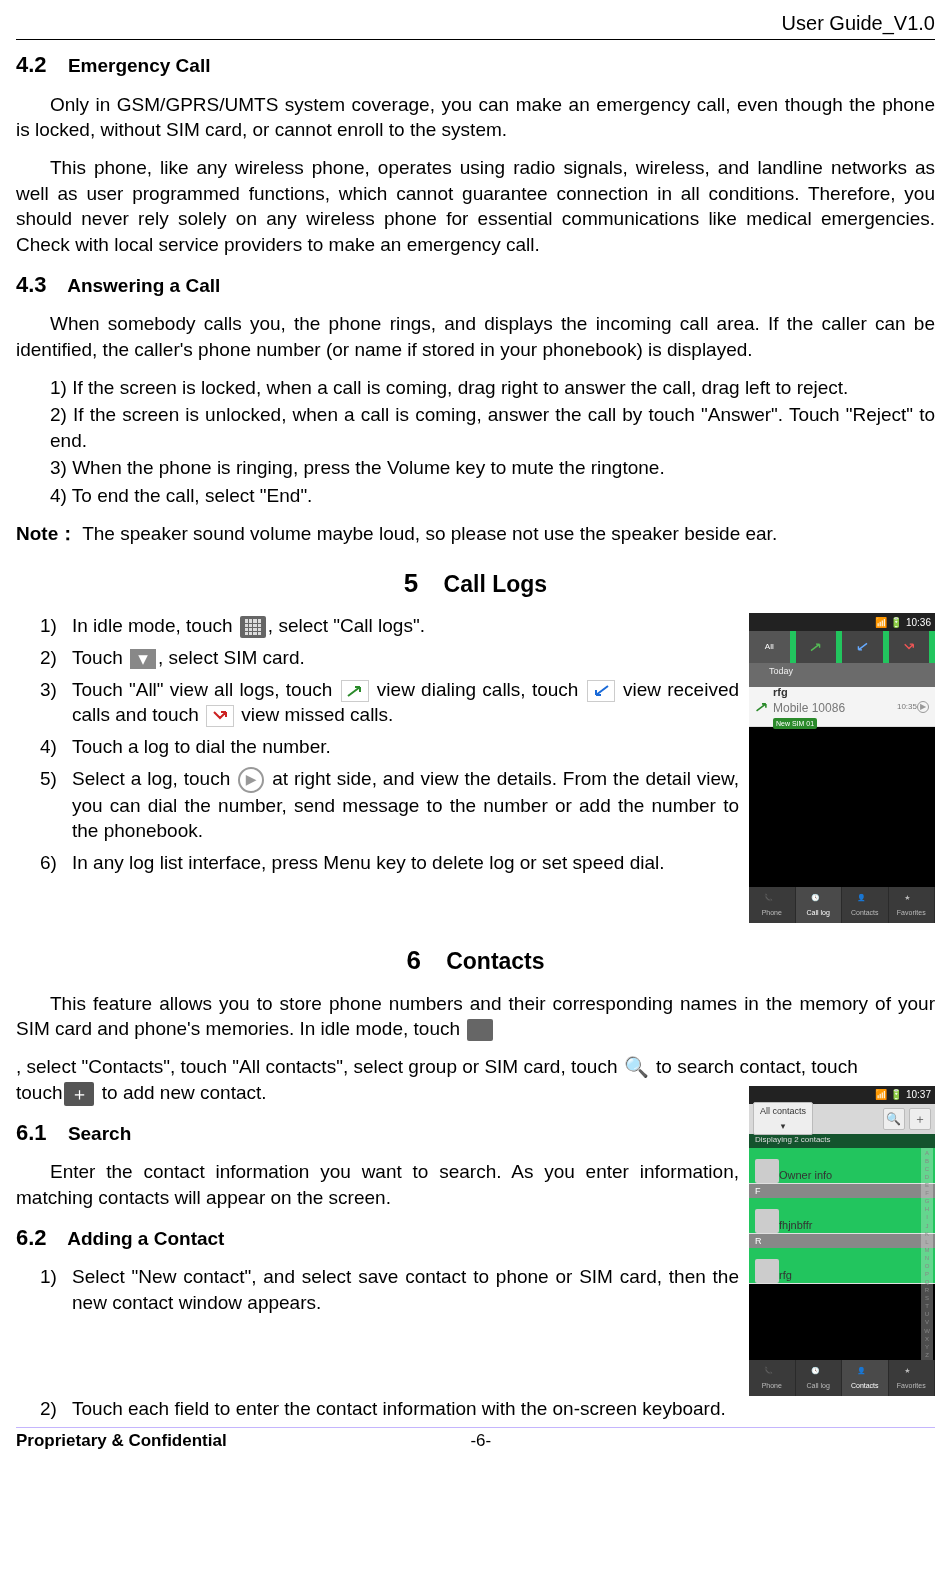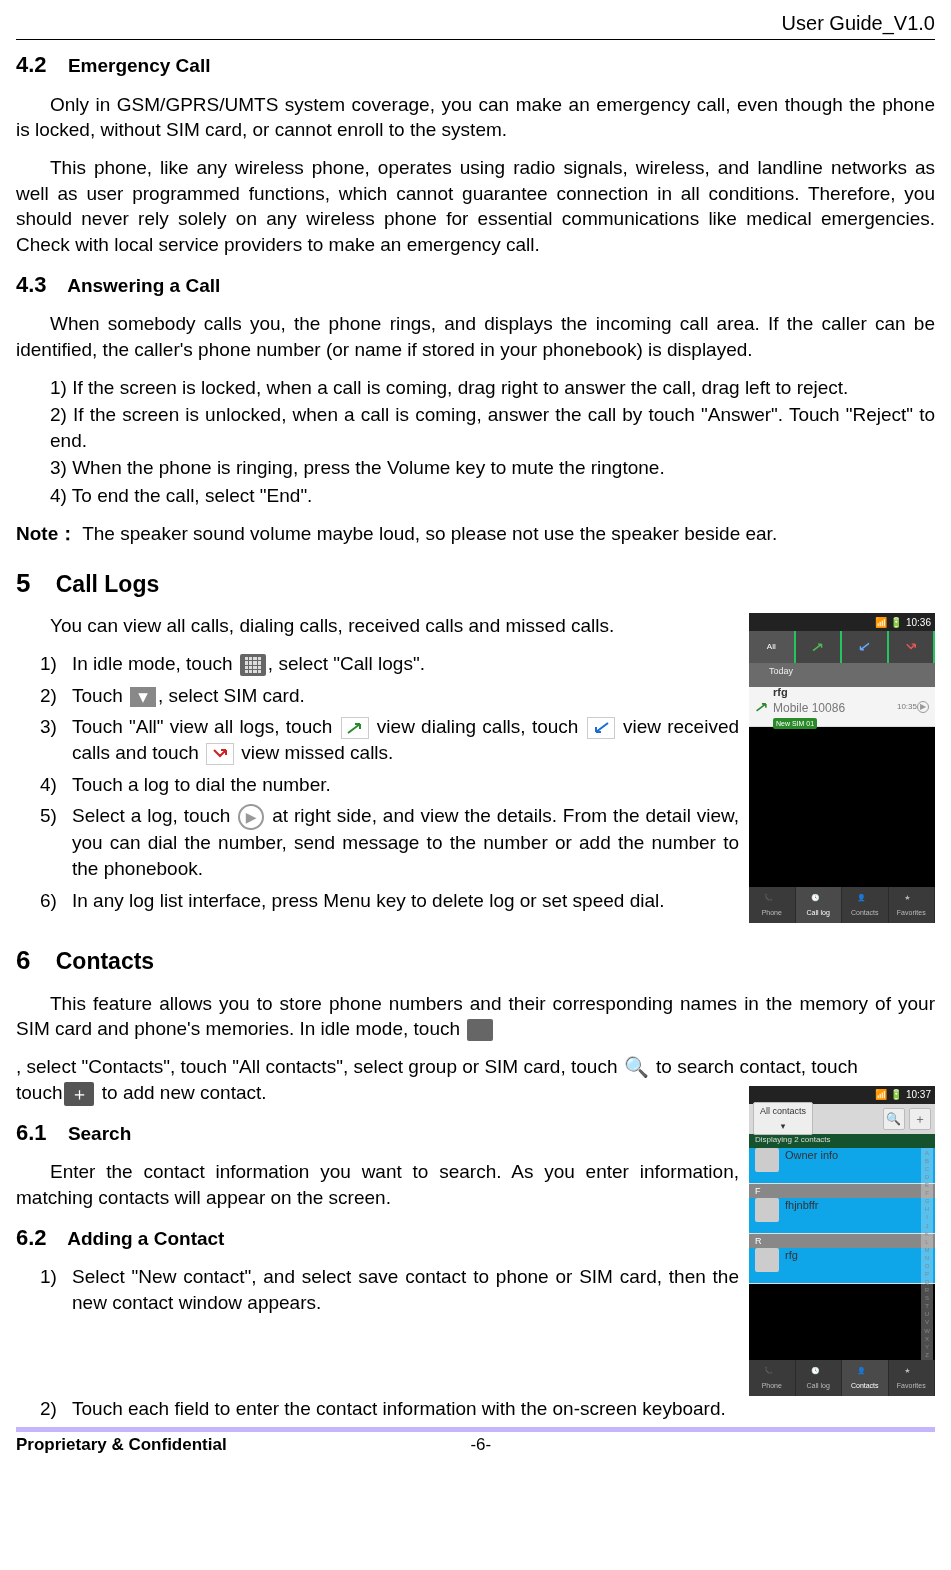--- a/index.html
+++ b/index.html
@@ -54,20 +54,21 @@
     }
     .note {
       margin-top: 10px;
       margin-bottom: 20px;
       text-align: justify;
     }
     .note .label {
       font-weight: bold;
     }
     .chapter-title {
+      text-align: center;
       font-weight: bold;
       margin: 20px 0 12px 0;
     }
     .chapter-title .chap-num {
       font-size: 26px;
       margin-right: 20px;
     }
     .chapter-title .chap-name {
       font-size: 23px;
     }
@@ -106,21 +107,21 @@
       background: #444;
       display: flex;
     }
     .phone-tab {
       flex: 1;
       display: flex;
       align-items: center;
       justify-content: center;
       font-size: 8px;
       color: #ccc;
-      border-right: 2px solid #22c55e;
+      border-right: 6px solid #22c55e;
     }
     .phone-tab.active {
       background: #555;
       color: #fff;
     }
     .today-bar {
       height: 24px;
       background: #6b6b6b;
       color: #eee;
       font-size: 9px;
@@ -260,28 +261,28 @@
       height: 14px;
       background: #888;
       color: #fff;
       font-size: 9px;
       padding: 0 6px;
       display: flex;
       align-items: center;
     }
     .contact-row {
       height: 36px;
-      background: #0ea5e9;
+      background: #22c55e;
       border-bottom: 1px solid #e0e0e0;
       display: flex;
-      align-items: flex-start;
+      align-items: flex-end;
       padding: 0 6px;
       color: #333;
       font-size: 11px;
-      gap: 6px;
+      gap: 0;
     }
     .avatar-ic {
       width: 24px;
       height: 24px;
       background: #ccc;
       border-radius: 2px;
     }
     .alpha-index {
       position: absolute;
       right: 2px;
@@ -385,21 +386,21 @@
       background: #555;
       display: inline-flex;
       align-items: center;
       justify-content: center;
       vertical-align: middle;
       color: #fff;
       font-size: 18px;
       border-radius: 2px;
     }
     .footer {
-      border-top: 5px solid #c4b5fd;
+      border-top: 1px solid #c4b5fd;
       margin-top: 6px;
       padding-top: 2px;
       display: flex;
       justify-content: space-between;
       font-size: 17px;
     }
     .footer .left { font-weight: bold; }
   </style>
 </head>
 <body>
@@ -435,21 +436,20 @@
 </p>
 
 
 <div class="chapter-title">
   <span class="chap-num">5</span>
   <span class="chap-name">Call Logs</span>
 </div>
 
 <div class="two-col">
   <div class="text-col">
-    <p class="para para-indent">You can view all calls, dialing calls, received calls and missed calls.</p>
     <div class="ol-list">
       <div class="ol-item">
         <span class="marker">1)</span>
         <span class="content">
           <span>In idle mode, touch</span>
           <span class="inline-icon icon-launcher">
               <span class="grid">
                 <div></div>
                 <div></div>
                 <div></div>

